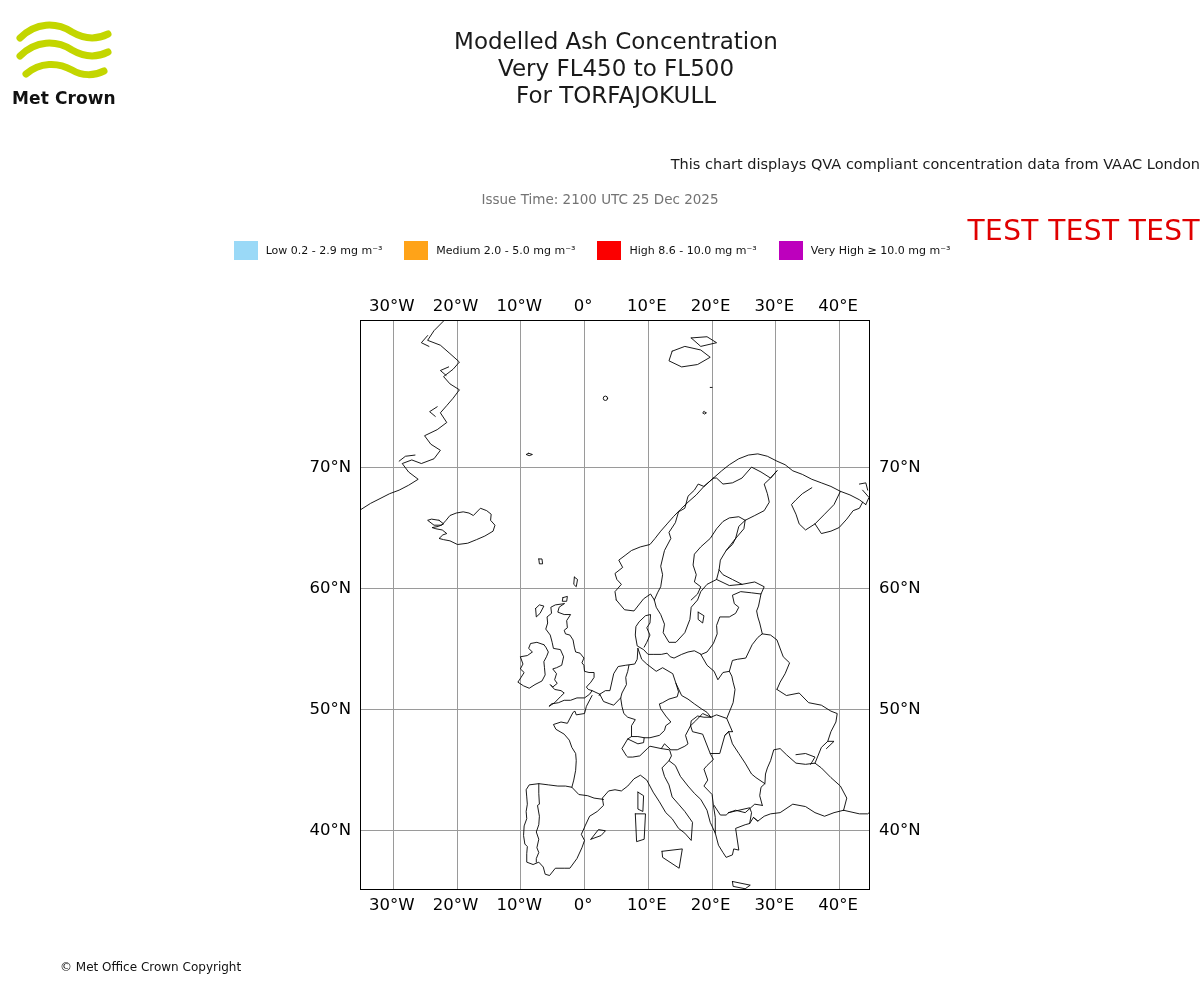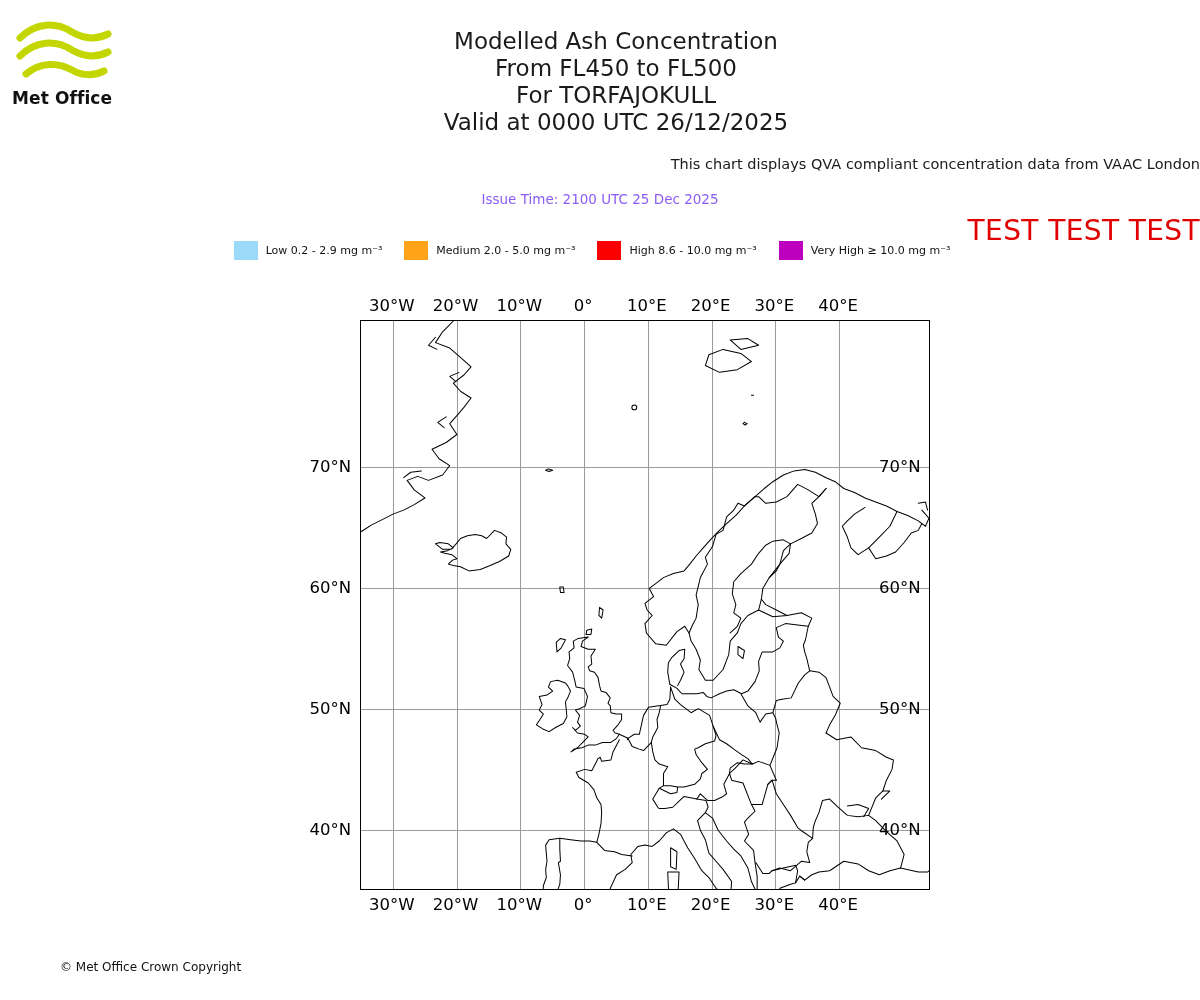--- a/index.html
+++ b/index.html
@@ -62,21 +62,21 @@
     text-align: right;
     font-size: 14.5px;
     color: #1a1a1a;
   }
   .issue-time {
     position: absolute;
     left: 0; right: 0;
     top: 191px;
     text-align: center;
     font-size: 13.5px;
-    color: #8b5cf6;
+    color: #737373;
   }
   .test-banner {
     position: absolute;
     left: 0; right: 0;
     top: 214px;
     text-align: right;
     font-size: 28px;
     color: #e00000;
     letter-spacing: 0.4px;
   }
@@ -107,21 +107,21 @@
     font-size: 11px;
     color: #111;
     white-space: nowrap;
   }
 
   
   .map-wrap {
     position: absolute;
     left: 360px;
     top: 320px;
-    width: 570px;
+    width: 510px;
     height: 570px;
   }
   .map-frame {
     position: absolute;
     inset: 0;
     border: 1px solid #000;
     box-sizing: border-box;
     background: #ffffff;
     overflow: hidden;
   }
@@ -161,27 +161,26 @@
 
   <div class="logo">
     <svg width="110" height="80" viewBox="0 0 110 80" xmlns="http://www.w3.org/2000/svg">
       <g fill="none" stroke="#c3d600" stroke-width="7" stroke-linecap="round">
         <path d="M8 20 C 24 4, 44 4, 60 14 C 72 21, 84 22, 96 16"></path>
         <path d="M8 38 C 24 22, 44 22, 60 32 C 72 39, 84 40, 96 34"></path>
         <path d="M14 56 C 28 44, 46 44, 60 52 C 70 58, 82 58, 92 53"></path>
       </g>
     </svg>
   </div>
-  <div class="logo-text">Met Office</div>
+  <div class="logo-text">Met Crown</div>
 
   <div class="title-block">
     <div class="title-line">Modelled Ash Concentration</div>
-    <div class="title-line">From FL450 to FL500</div>
+    <div class="title-line">Very FL450 to FL500</div>
     <div class="title-line">For TORFAJOKULL</div>
-    <div class="title-line">Valid at 0000 UTC 26/12/2025</div>
   </div>
 
   <div class="subtitle">This chart displays QVA compliant concentration data from VAAC London</div>
   <div class="issue-time">Issue Time: 2100 UTC 25 Dec 2025</div>
   <div class="test-banner">TEST TEST TEST</div>
 
   <div class="legend">
     <div class="legend-item">
       <span class="legend-swatch" style="background: rgb(154, 217, 247);"></span>
       <span class="legend-label">Low 0.2 - 2.9 mg m⁻³</span>

